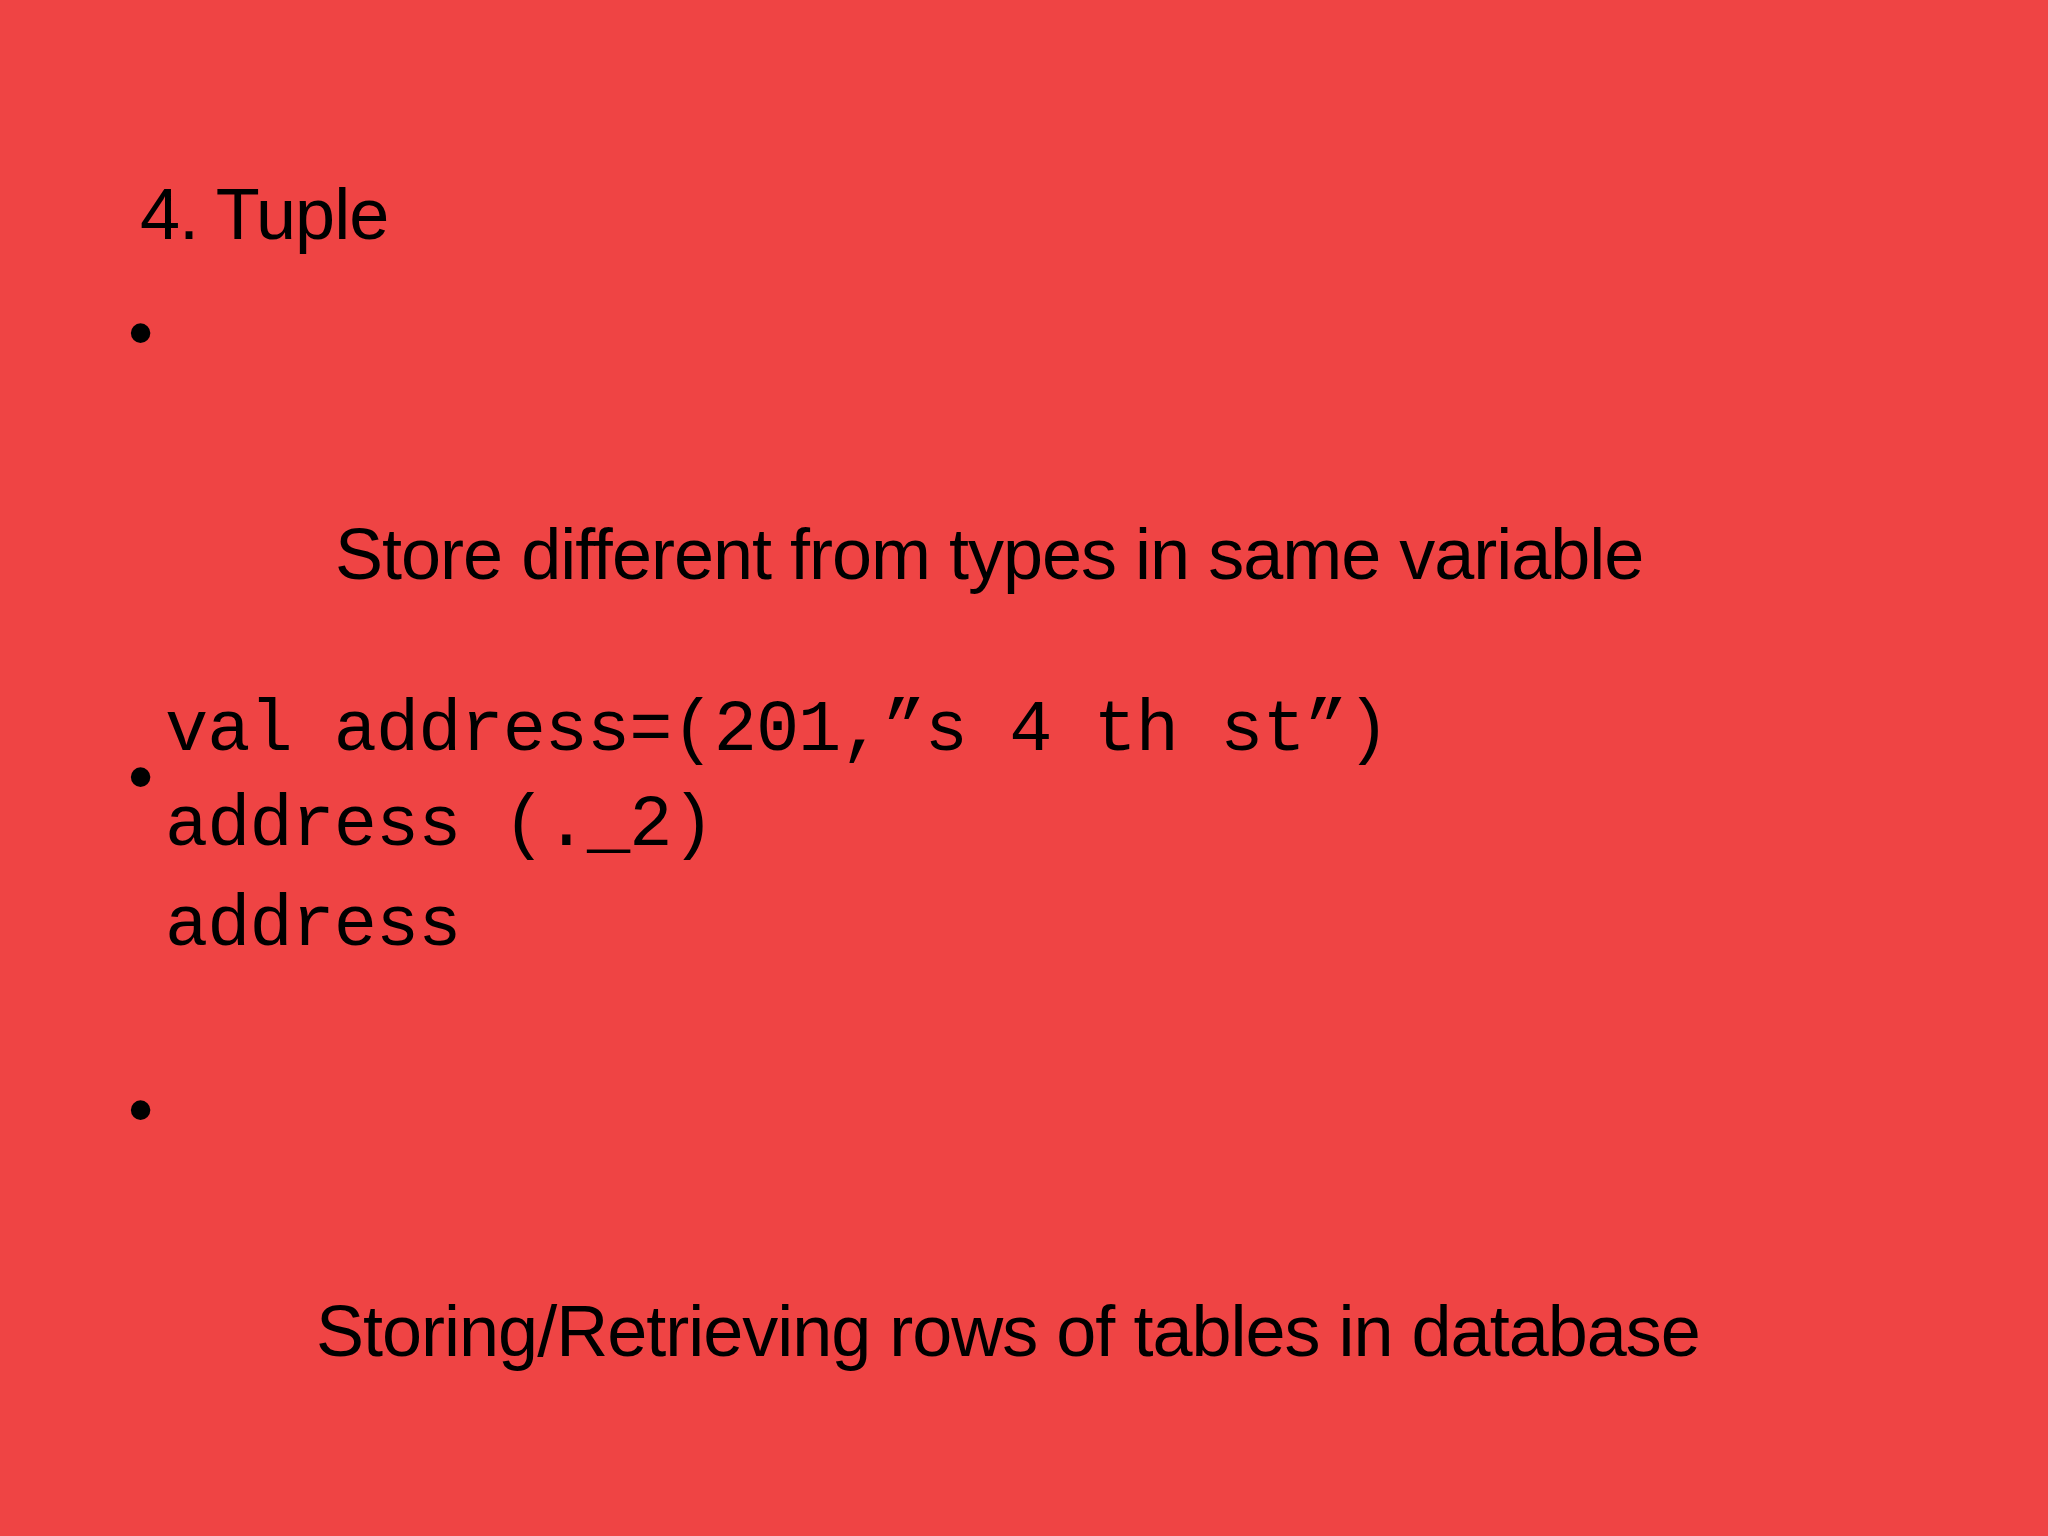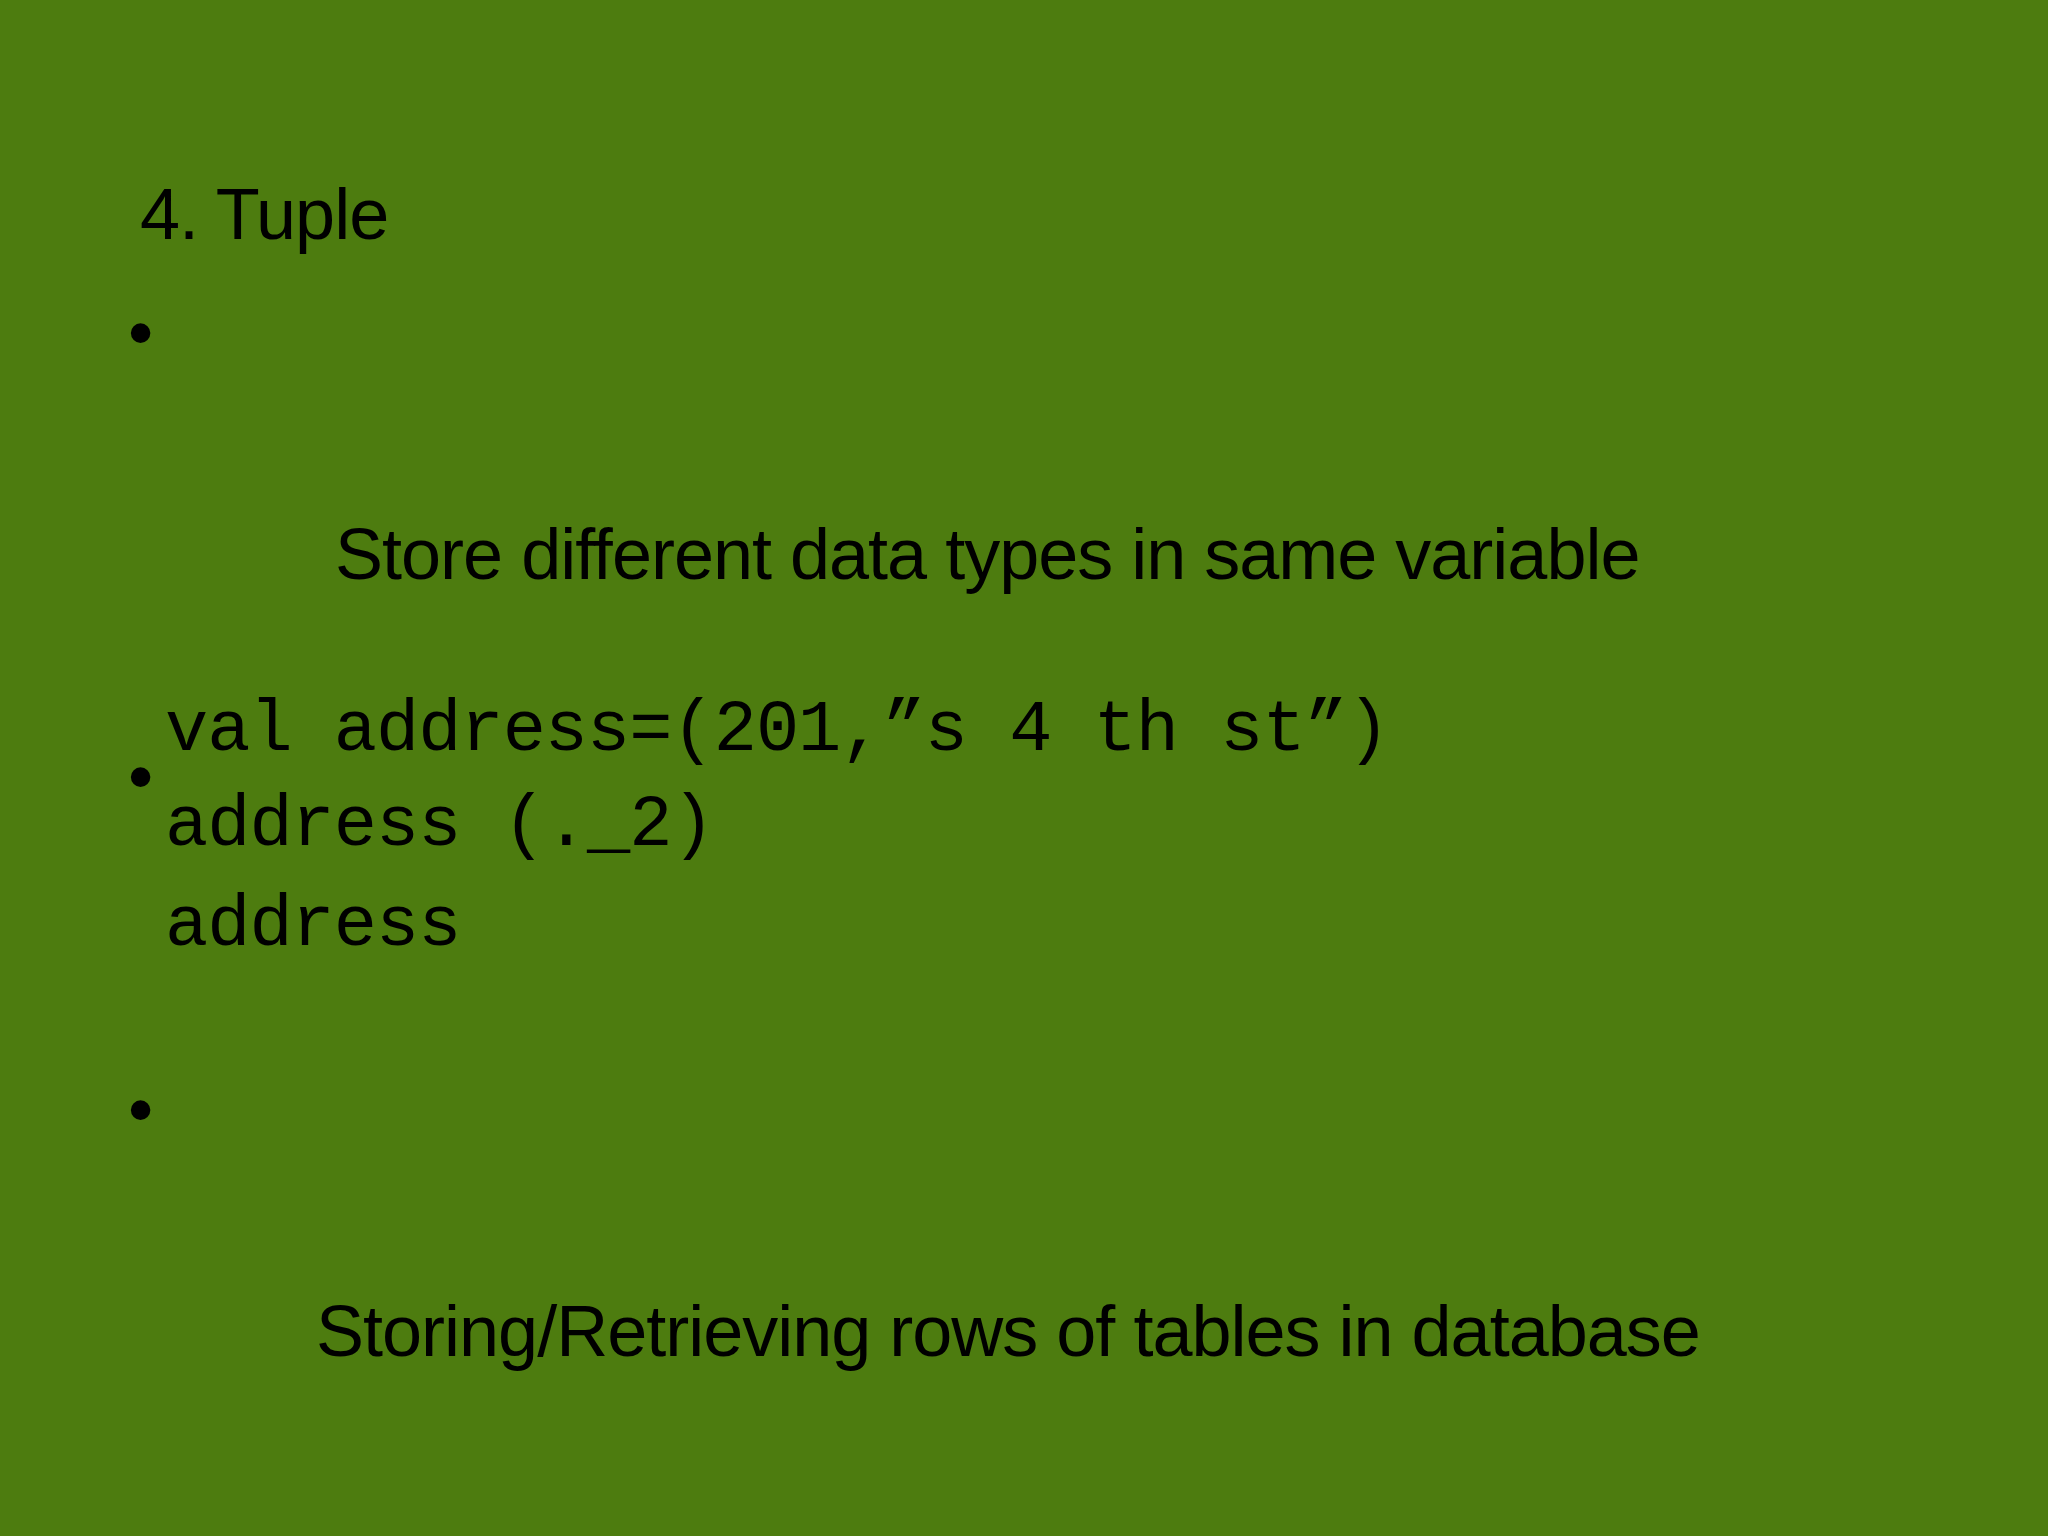--- a/index.html
+++ b/index.html
@@ -8,21 +8,21 @@
   }
   body {
     width: 2048px;
     height: 1536px;
     overflow: hidden;
   }
   .slide {
     position: relative;
     width: 2048px;
     height: 1536px;
-    background: #4d7c0f;
+    background: #ef4444;
     color: #000000;
     font-family: "Liberation Sans", "DejaVu Sans", sans-serif;
     font-size: 72px;
     letter-spacing: -1px;
   }
   .title {
     position: absolute;
     left: 140px;
     top: 178px;
     margin: 0;
@@ -68,21 +68,21 @@
 </head>
 <body>
 
 <div class="slide">
 
   <h1 class="title">4. Tuple</h1>
 
   <ul class="bullets">
     <li>
       <span class="bullet-marker">•</span>
-      <span> Store different data types in same variable</span>
+      <span> Store different from types in same variable</span>
     </li>
     <li>
       <span class="bullet-marker">•</span>
     </li>
     <li>
       <span class="bullet-marker">•</span>
       <span>Storing/Retrieving rows of tables in database</span>
     </li>
   </ul>
 

